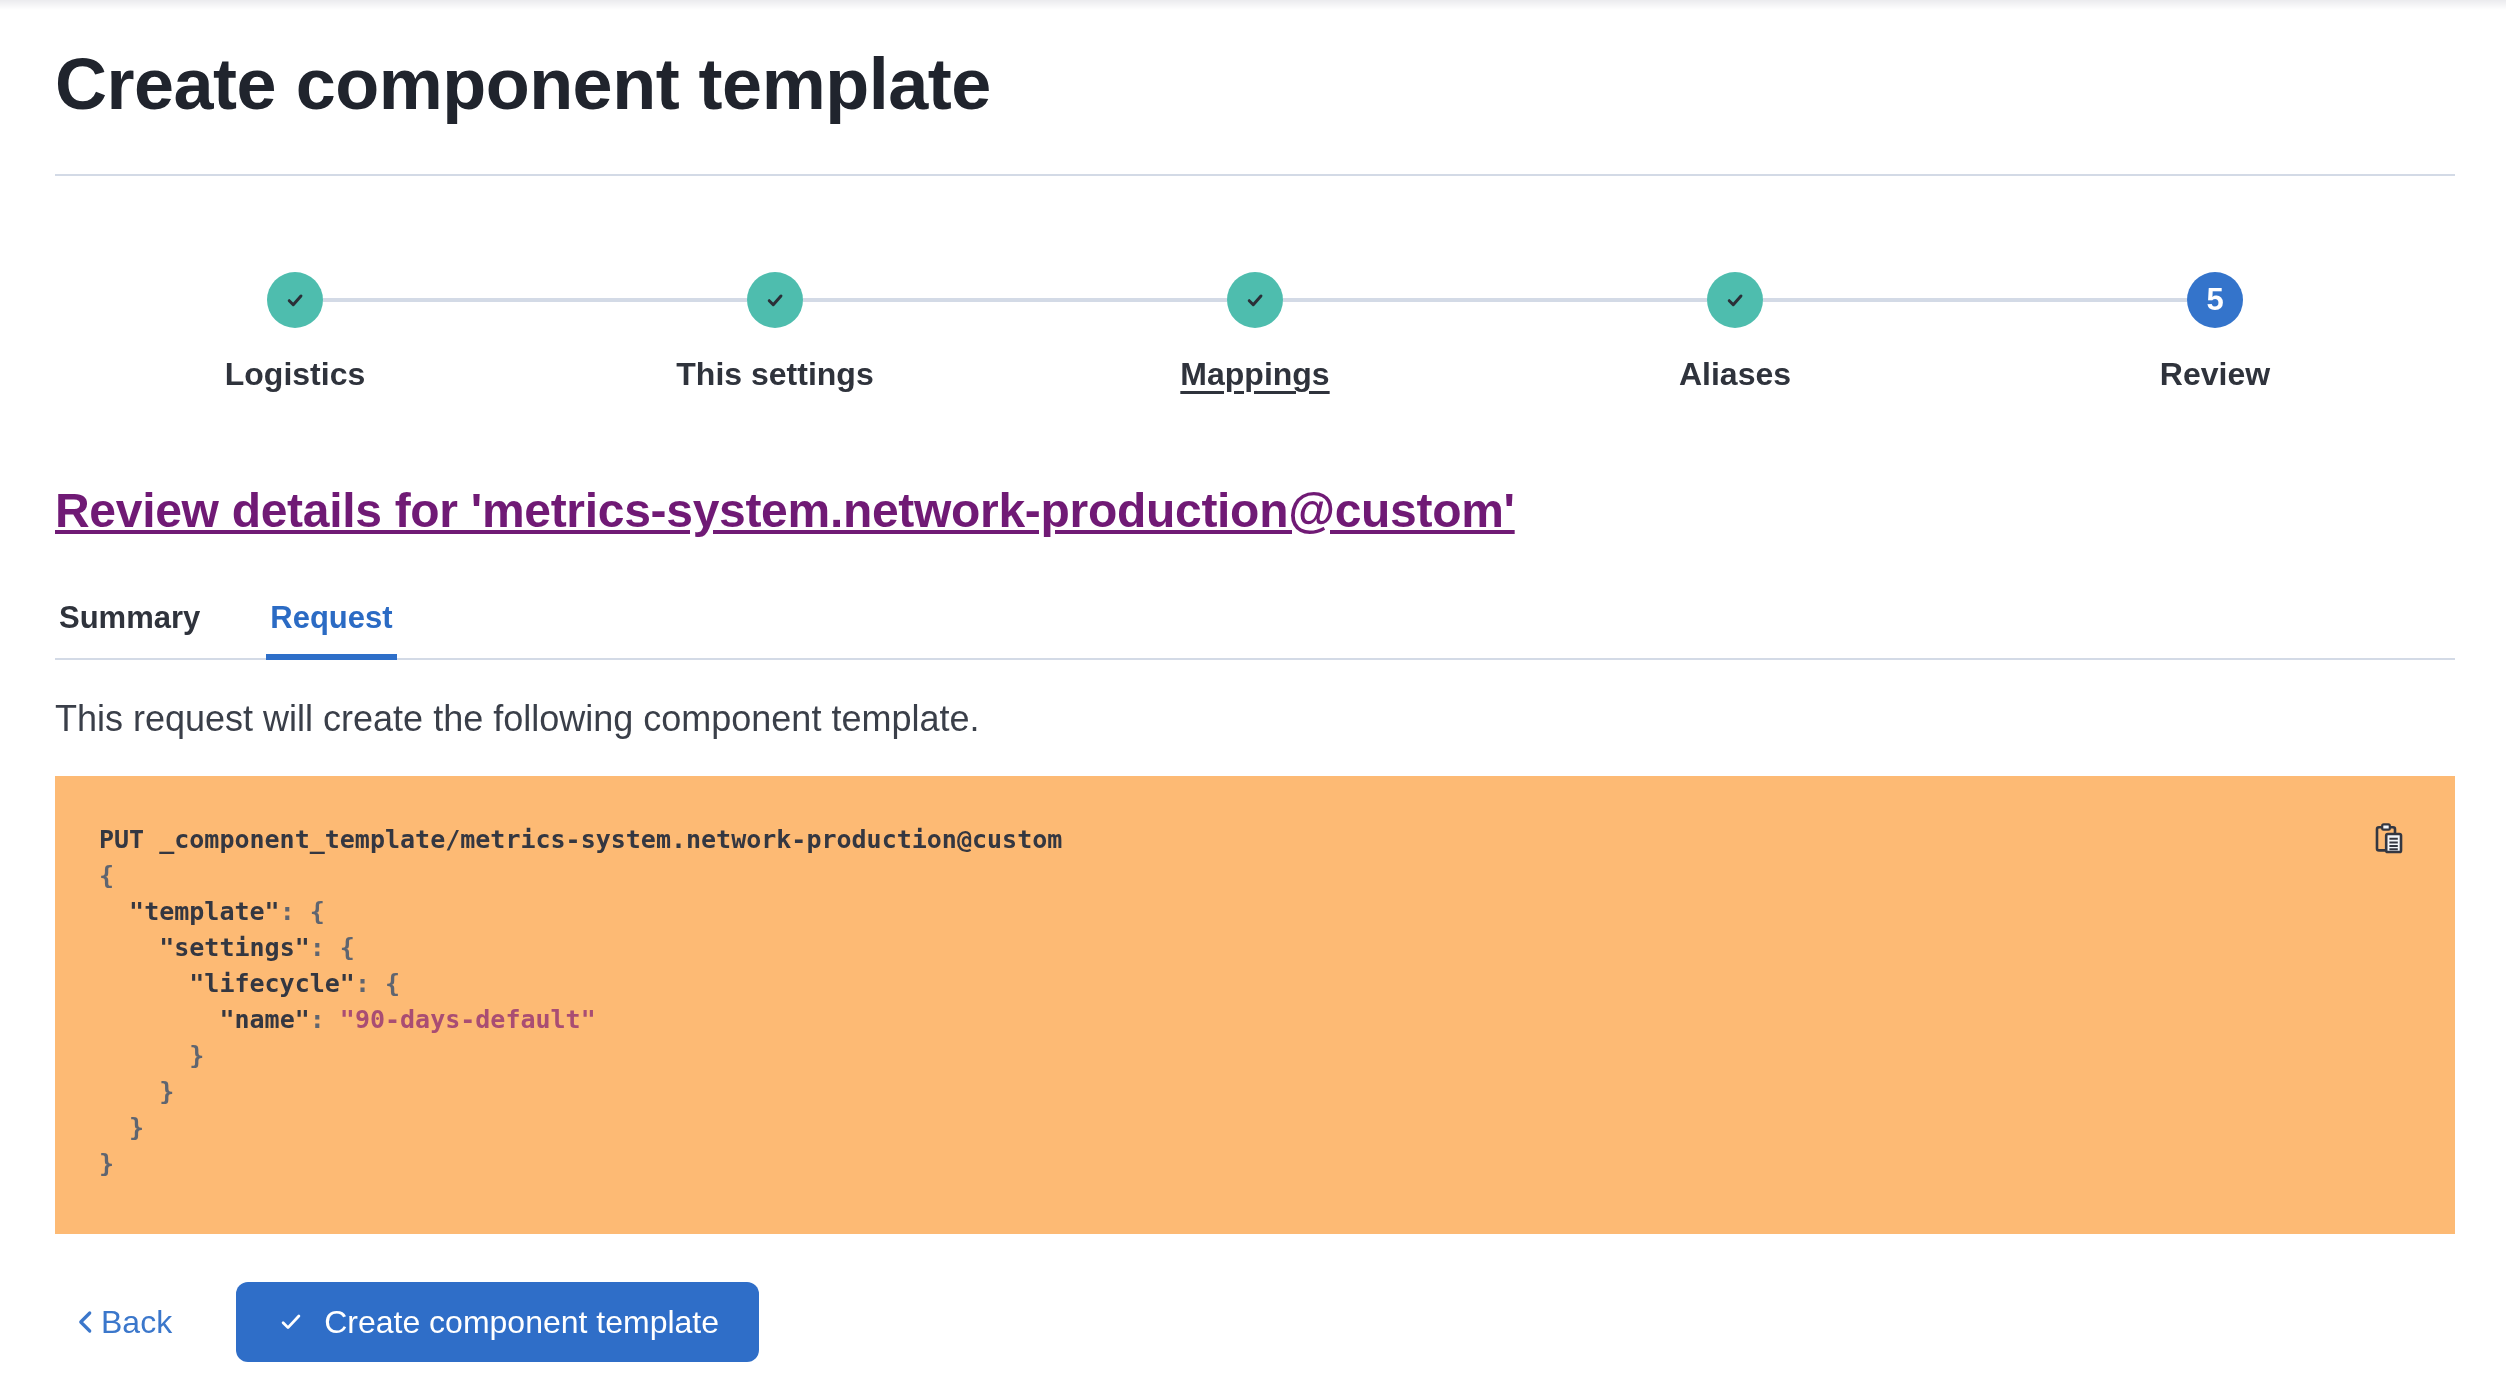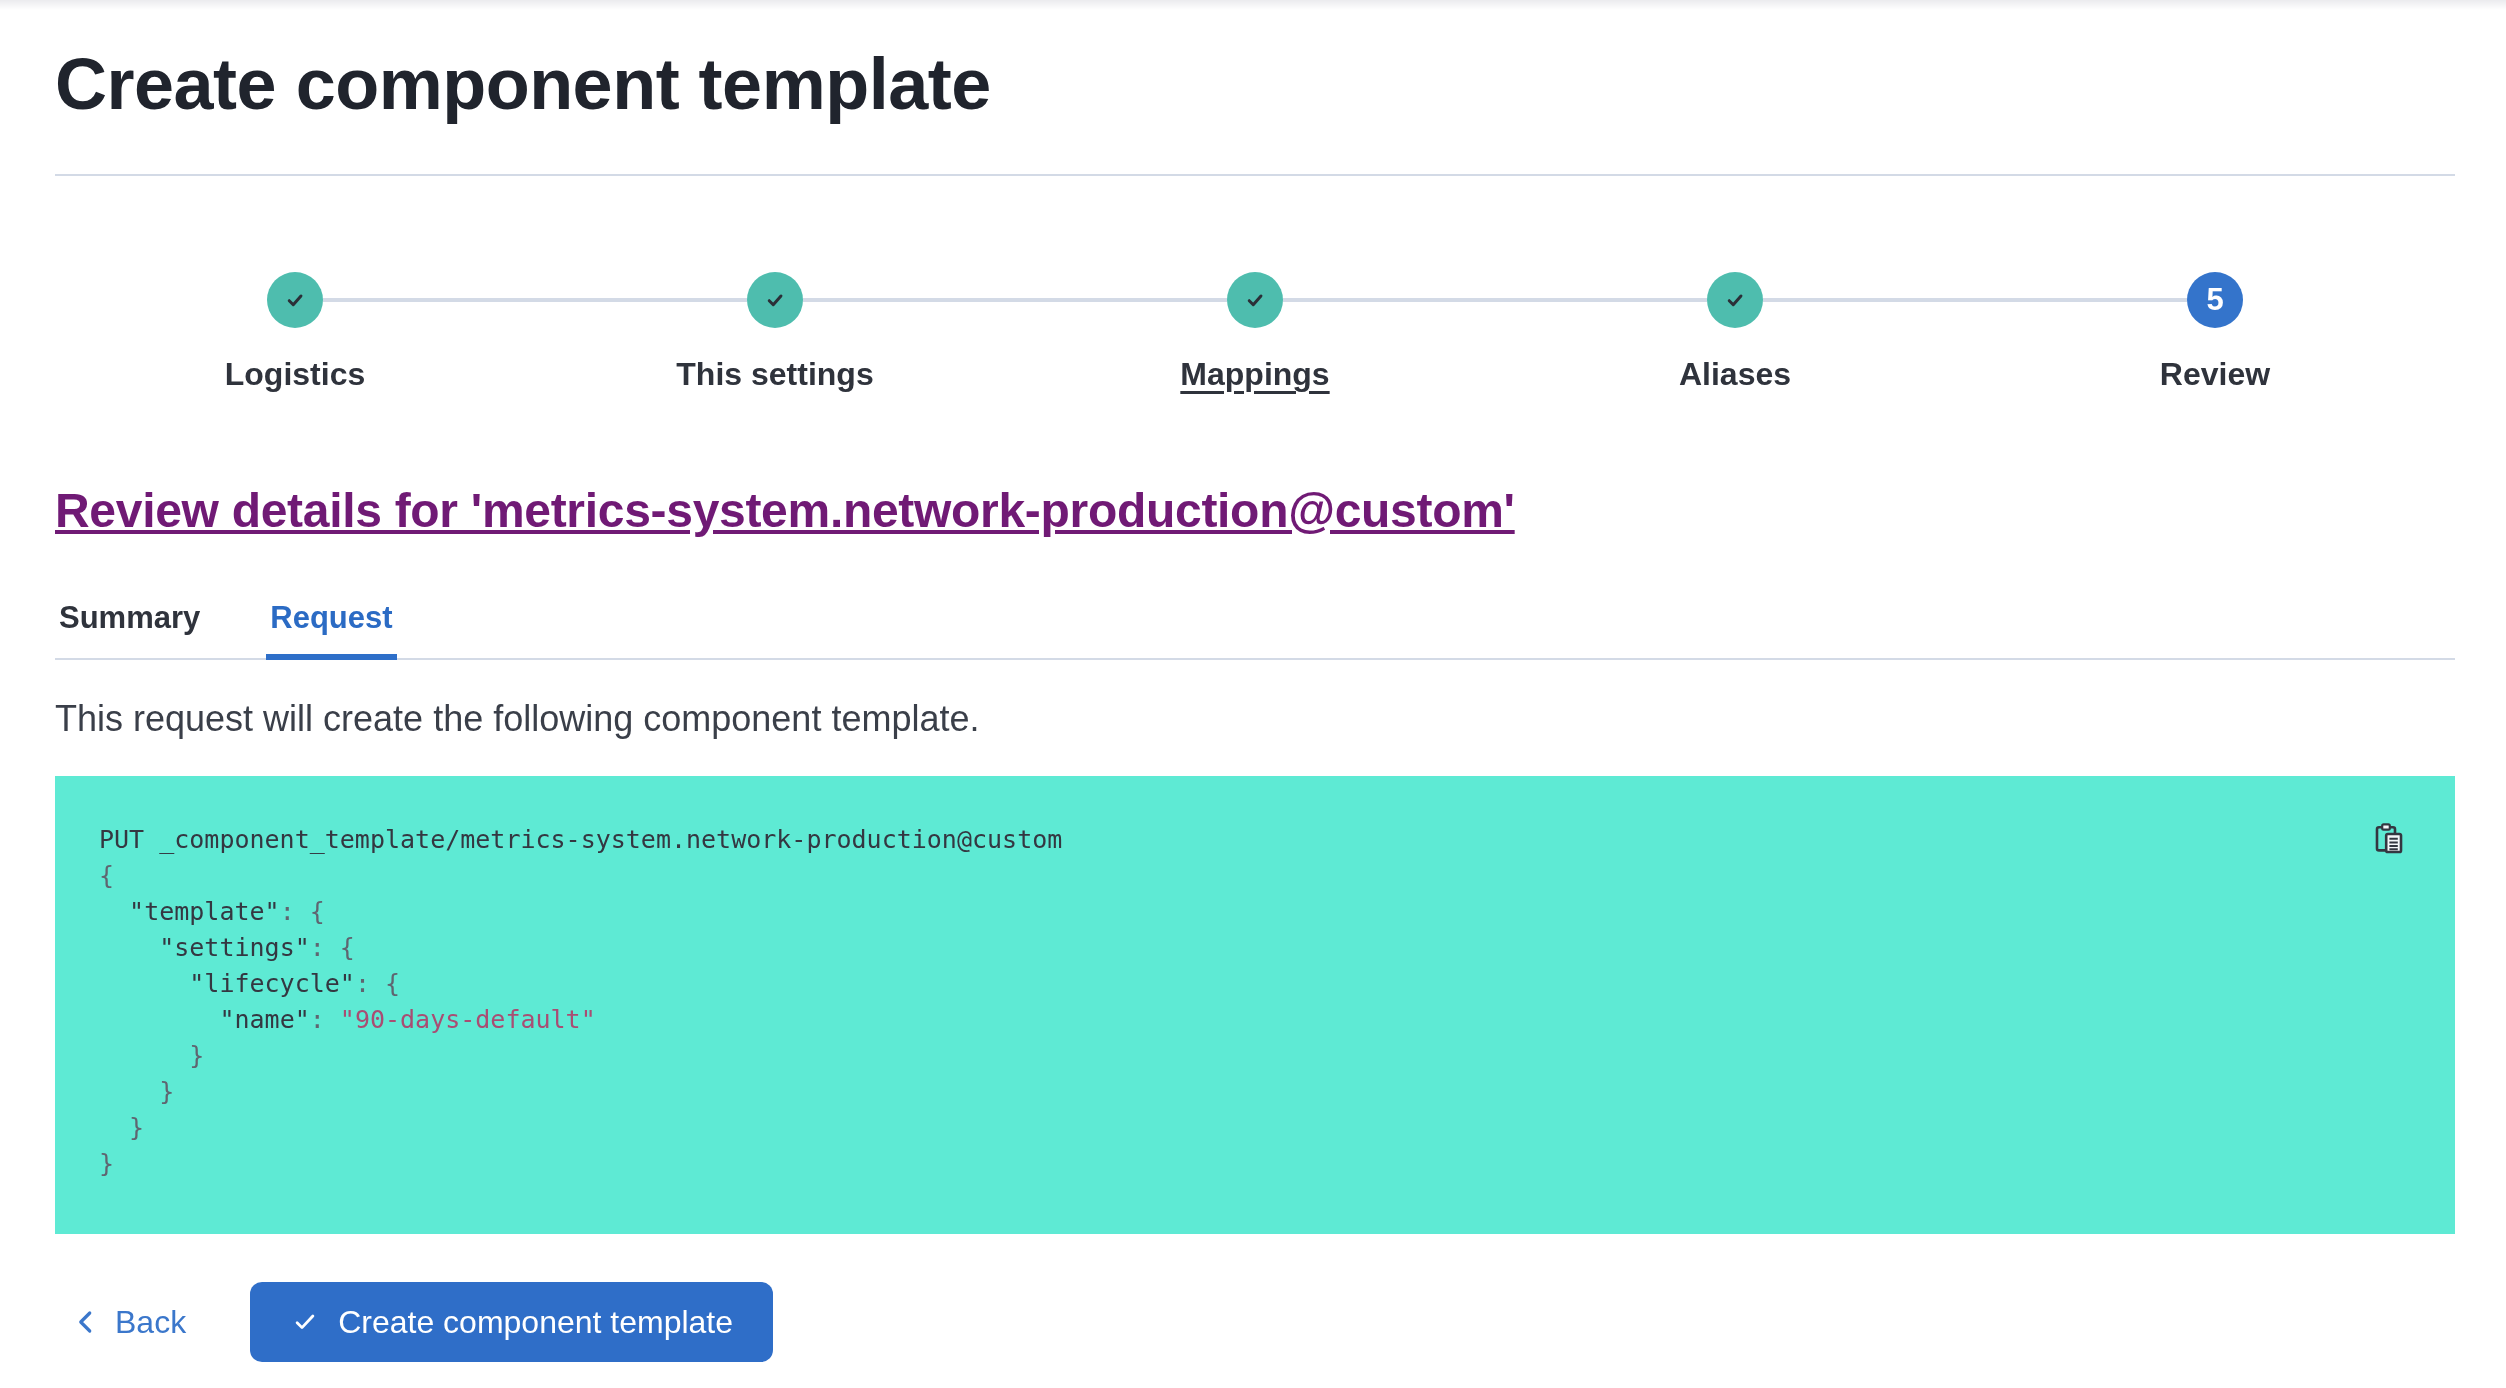--- a/index.html
+++ b/index.html
@@ -56,40 +56,40 @@
   }
   .tab.active{color:#2b6bc4;}
   .tab.active::after{
     content:"";position:absolute;left:0;right:0;bottom:-2px;height:6px;background:#2e6fc9;
   }
 
   .description{margin:38px 0 0 0;font-size:36px;line-height:42px;color:#3a3f49;}
 
   
   .code-block{
-    margin-top:36px;width:2400px;box-sizing:border-box;background:#5eead4;
-    padding:46px 48px 46px 44px;position:relative;min-height:458px;
+    margin-top:36px;width:2400px;box-sizing:border-box;background:#fdba74;
+    padding:46px 48px 46px 44px;position:relative;min-height:458px;font-weight:bold;
   }
   .code-line{
     font-family:"DejaVu Sans Mono","Liberation Mono",monospace;
     font-size:25px;line-height:36px;white-space:pre;color:#343741;
   }
   .code-line .punc{color:#5f6570;}
   .code-line .key{color:#343741;}
   .code-line .plain{color:#343741;}
   .code-line .string{color:#a94d73;}
   .copy-btn{
     position:absolute;top:42px;right:46px;background:none;border:0;padding:4px;cursor:pointer;
     line-height:0;
   }
 
   
   .footer{margin-top:48px;display:flex;align-items:center;}
   .back-link{
-    display:flex;align-items:center;gap:14px;height:80px;padding:0 16px;
+    display:flex;align-items:center;height:80px;padding:0 16px;
     background:none;border:0;cursor:pointer;
     color:#3b77cb;font-size:32px;font-weight:500;
     font-family:"Liberation Sans","DejaVu Sans",sans-serif;
   }
   .submit-btn{
     margin-left:48px;display:flex;align-items:center;gap:18px;height:80px;padding:0 40px;
     background:#2f6ec8;border:0;border-radius:12px;cursor:pointer;
     color:#ffffff;font-size:32px;font-weight:500;
     font-family:"Liberation Sans","DejaVu Sans",sans-serif;
   }

